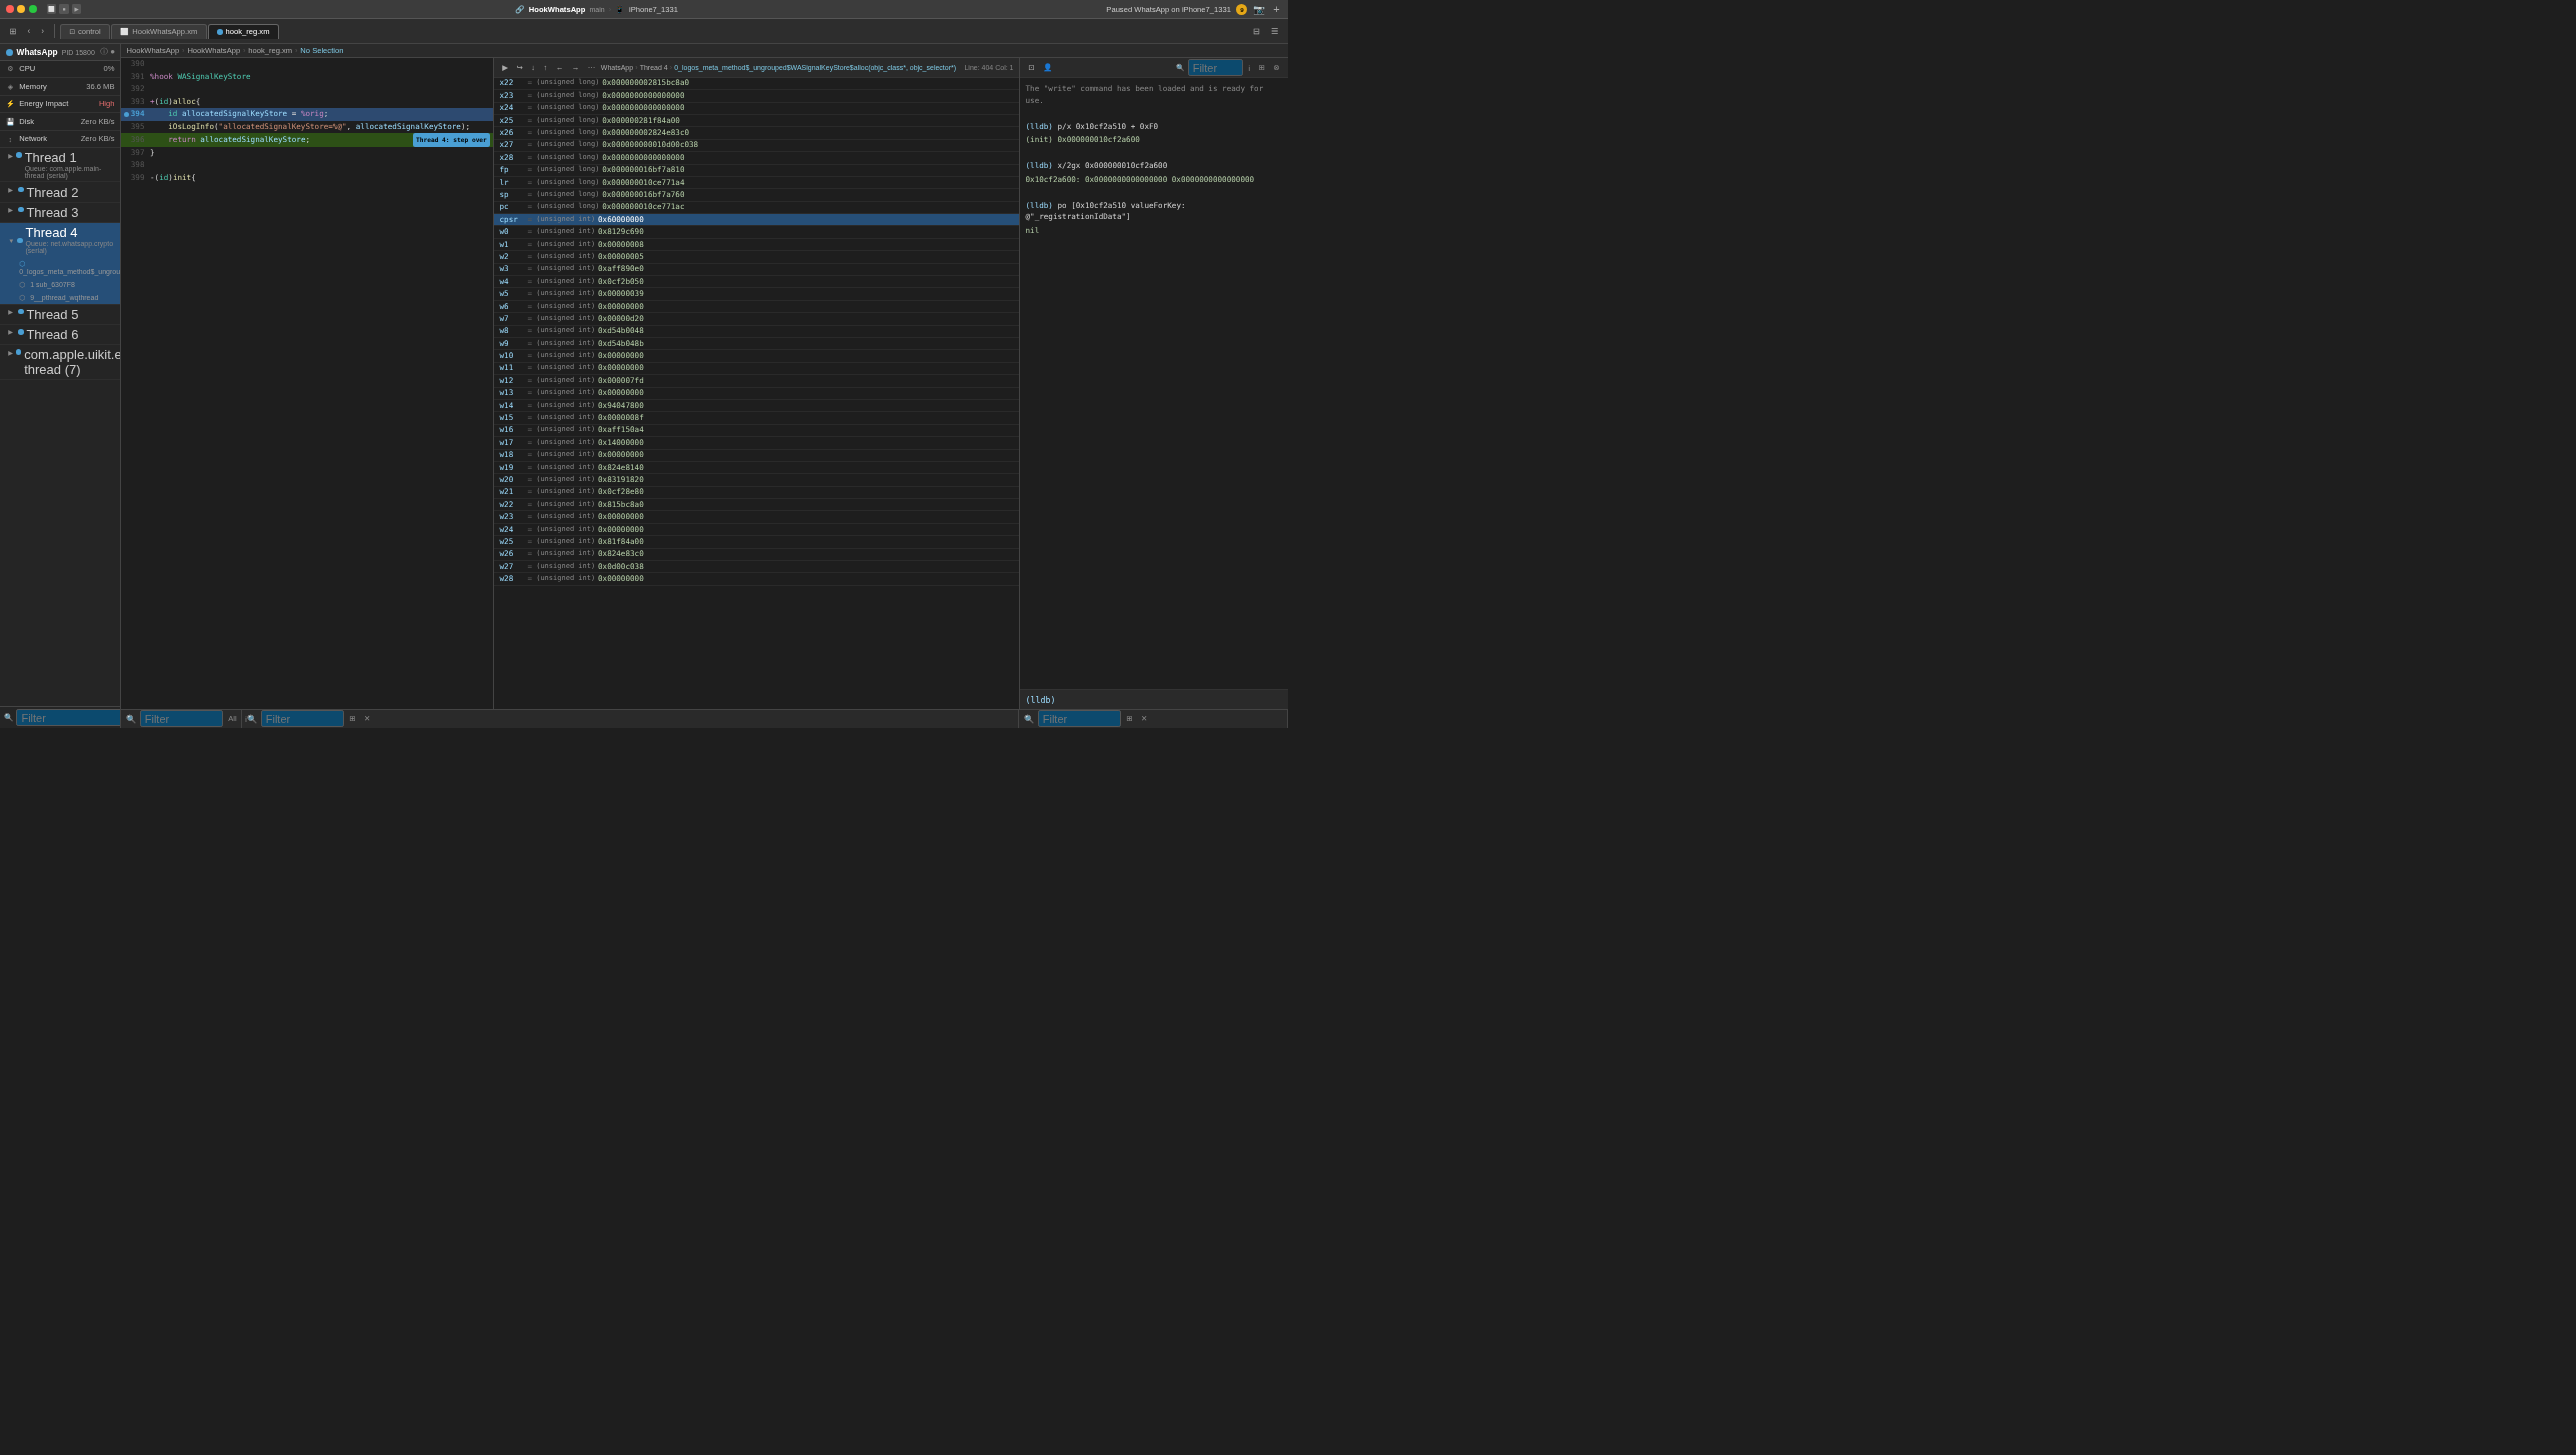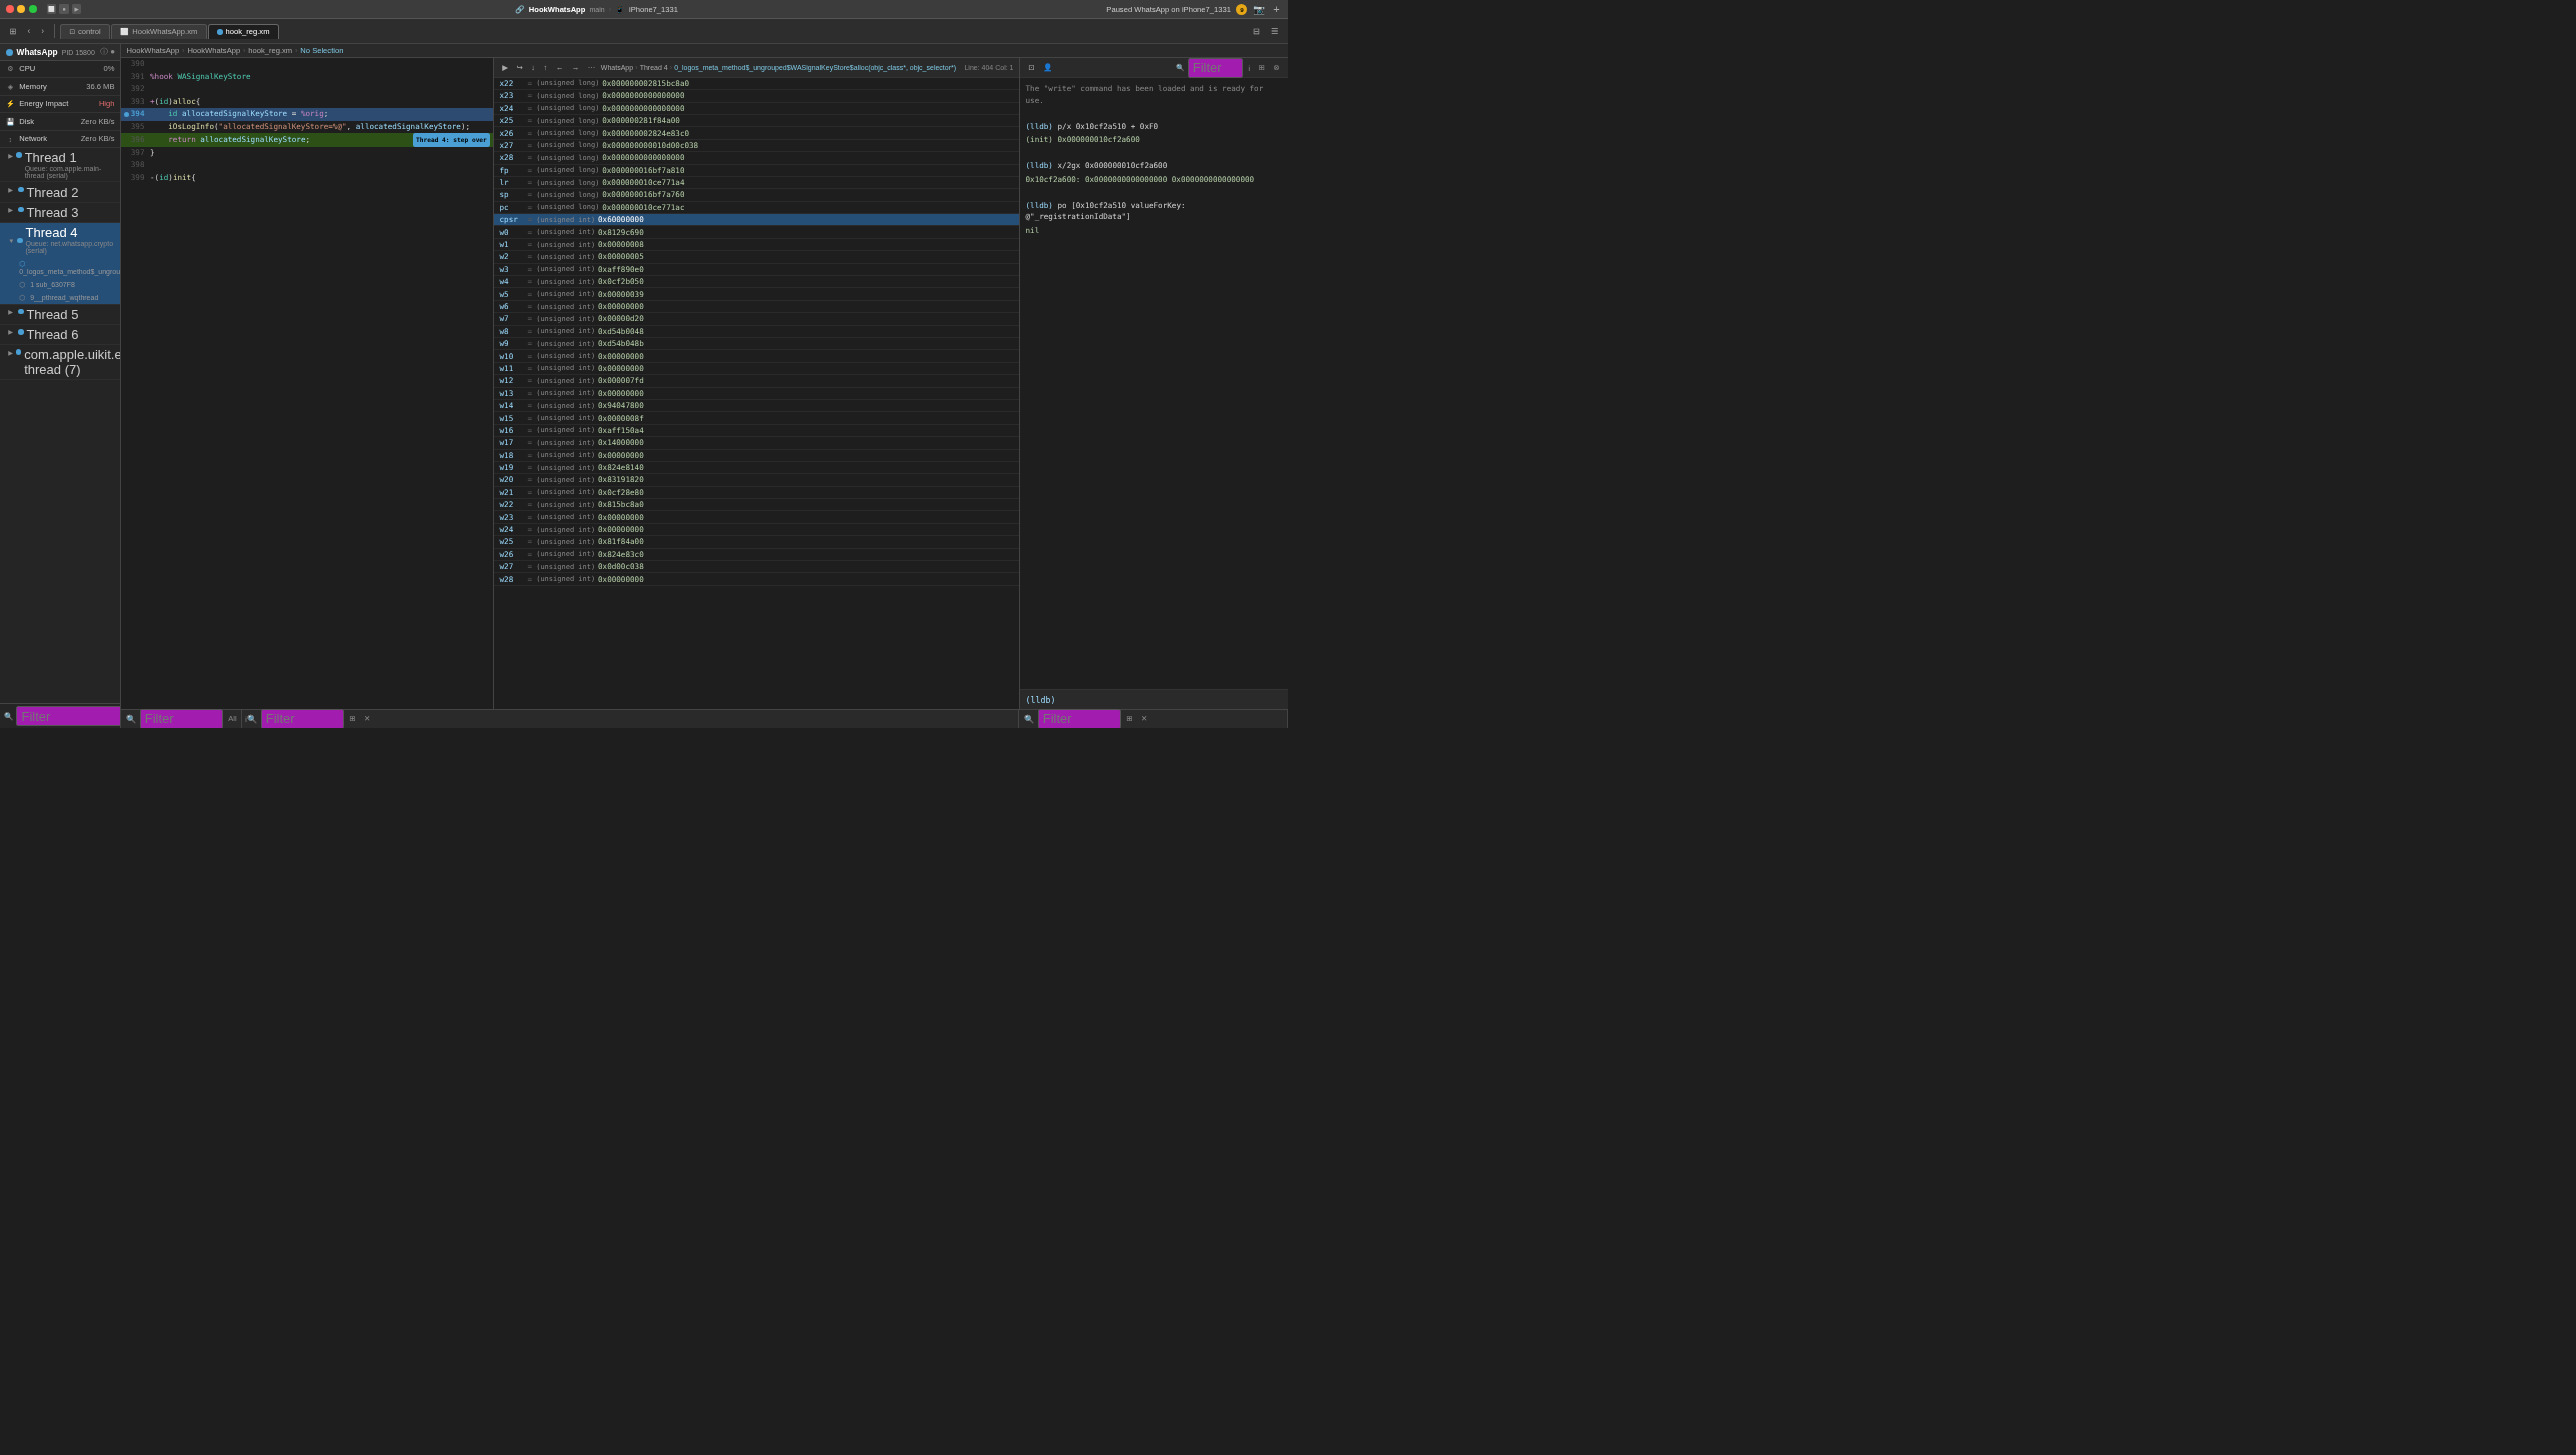--- a/index.html
+++ b/index.html
@@ -369,21 +369,20 @@
     .reg-path-sep { color: #555; }
     .reg-path-func { color: #7ec8e3; font-size: 7px; }
     .reg-list {
       flex: 1;
       overflow-y: auto;
       font-family: 'SF Mono', 'Menlo', 'Consolas', monospace;
       font-size: 7.6px;
     }
     .reg-row {
       display: flex;
-      align-items: center;
       padding: 0.7px 5.5px;
       min-height: 12.4px;
       border-bottom: 0.7px solid #2a2a2a;
     }
     .reg-row.selected { background: #264f78; }
     .reg-name {
       width: 28px;
       color: #9cdcfe;
       flex-shrink: 0;
     }
@@ -459,24 +458,24 @@
     }
     .filter-section {
       display: flex;
       align-items: center;
       padding: 0 5.5px;
       gap: 2.8px;
       height: 100%;
       border-right: 0.7px solid #444;
     }
     .filter-input {
-      background: #a21caf;
+      background: #0c4a6e;
       border: 0.7px solid #555;
       color: #ccc;
-      font-size: 13px;
+      font-size: 11px;
       padding: 1.4px 4.1px;
       border-radius: 2.1px;
       outline: none;
       width: 83px;
     }
     .filter-icon { color: #888; font-size: 8.3px; }
     .filter-btn {
       background: none;
       border: none;
       color: #888;

